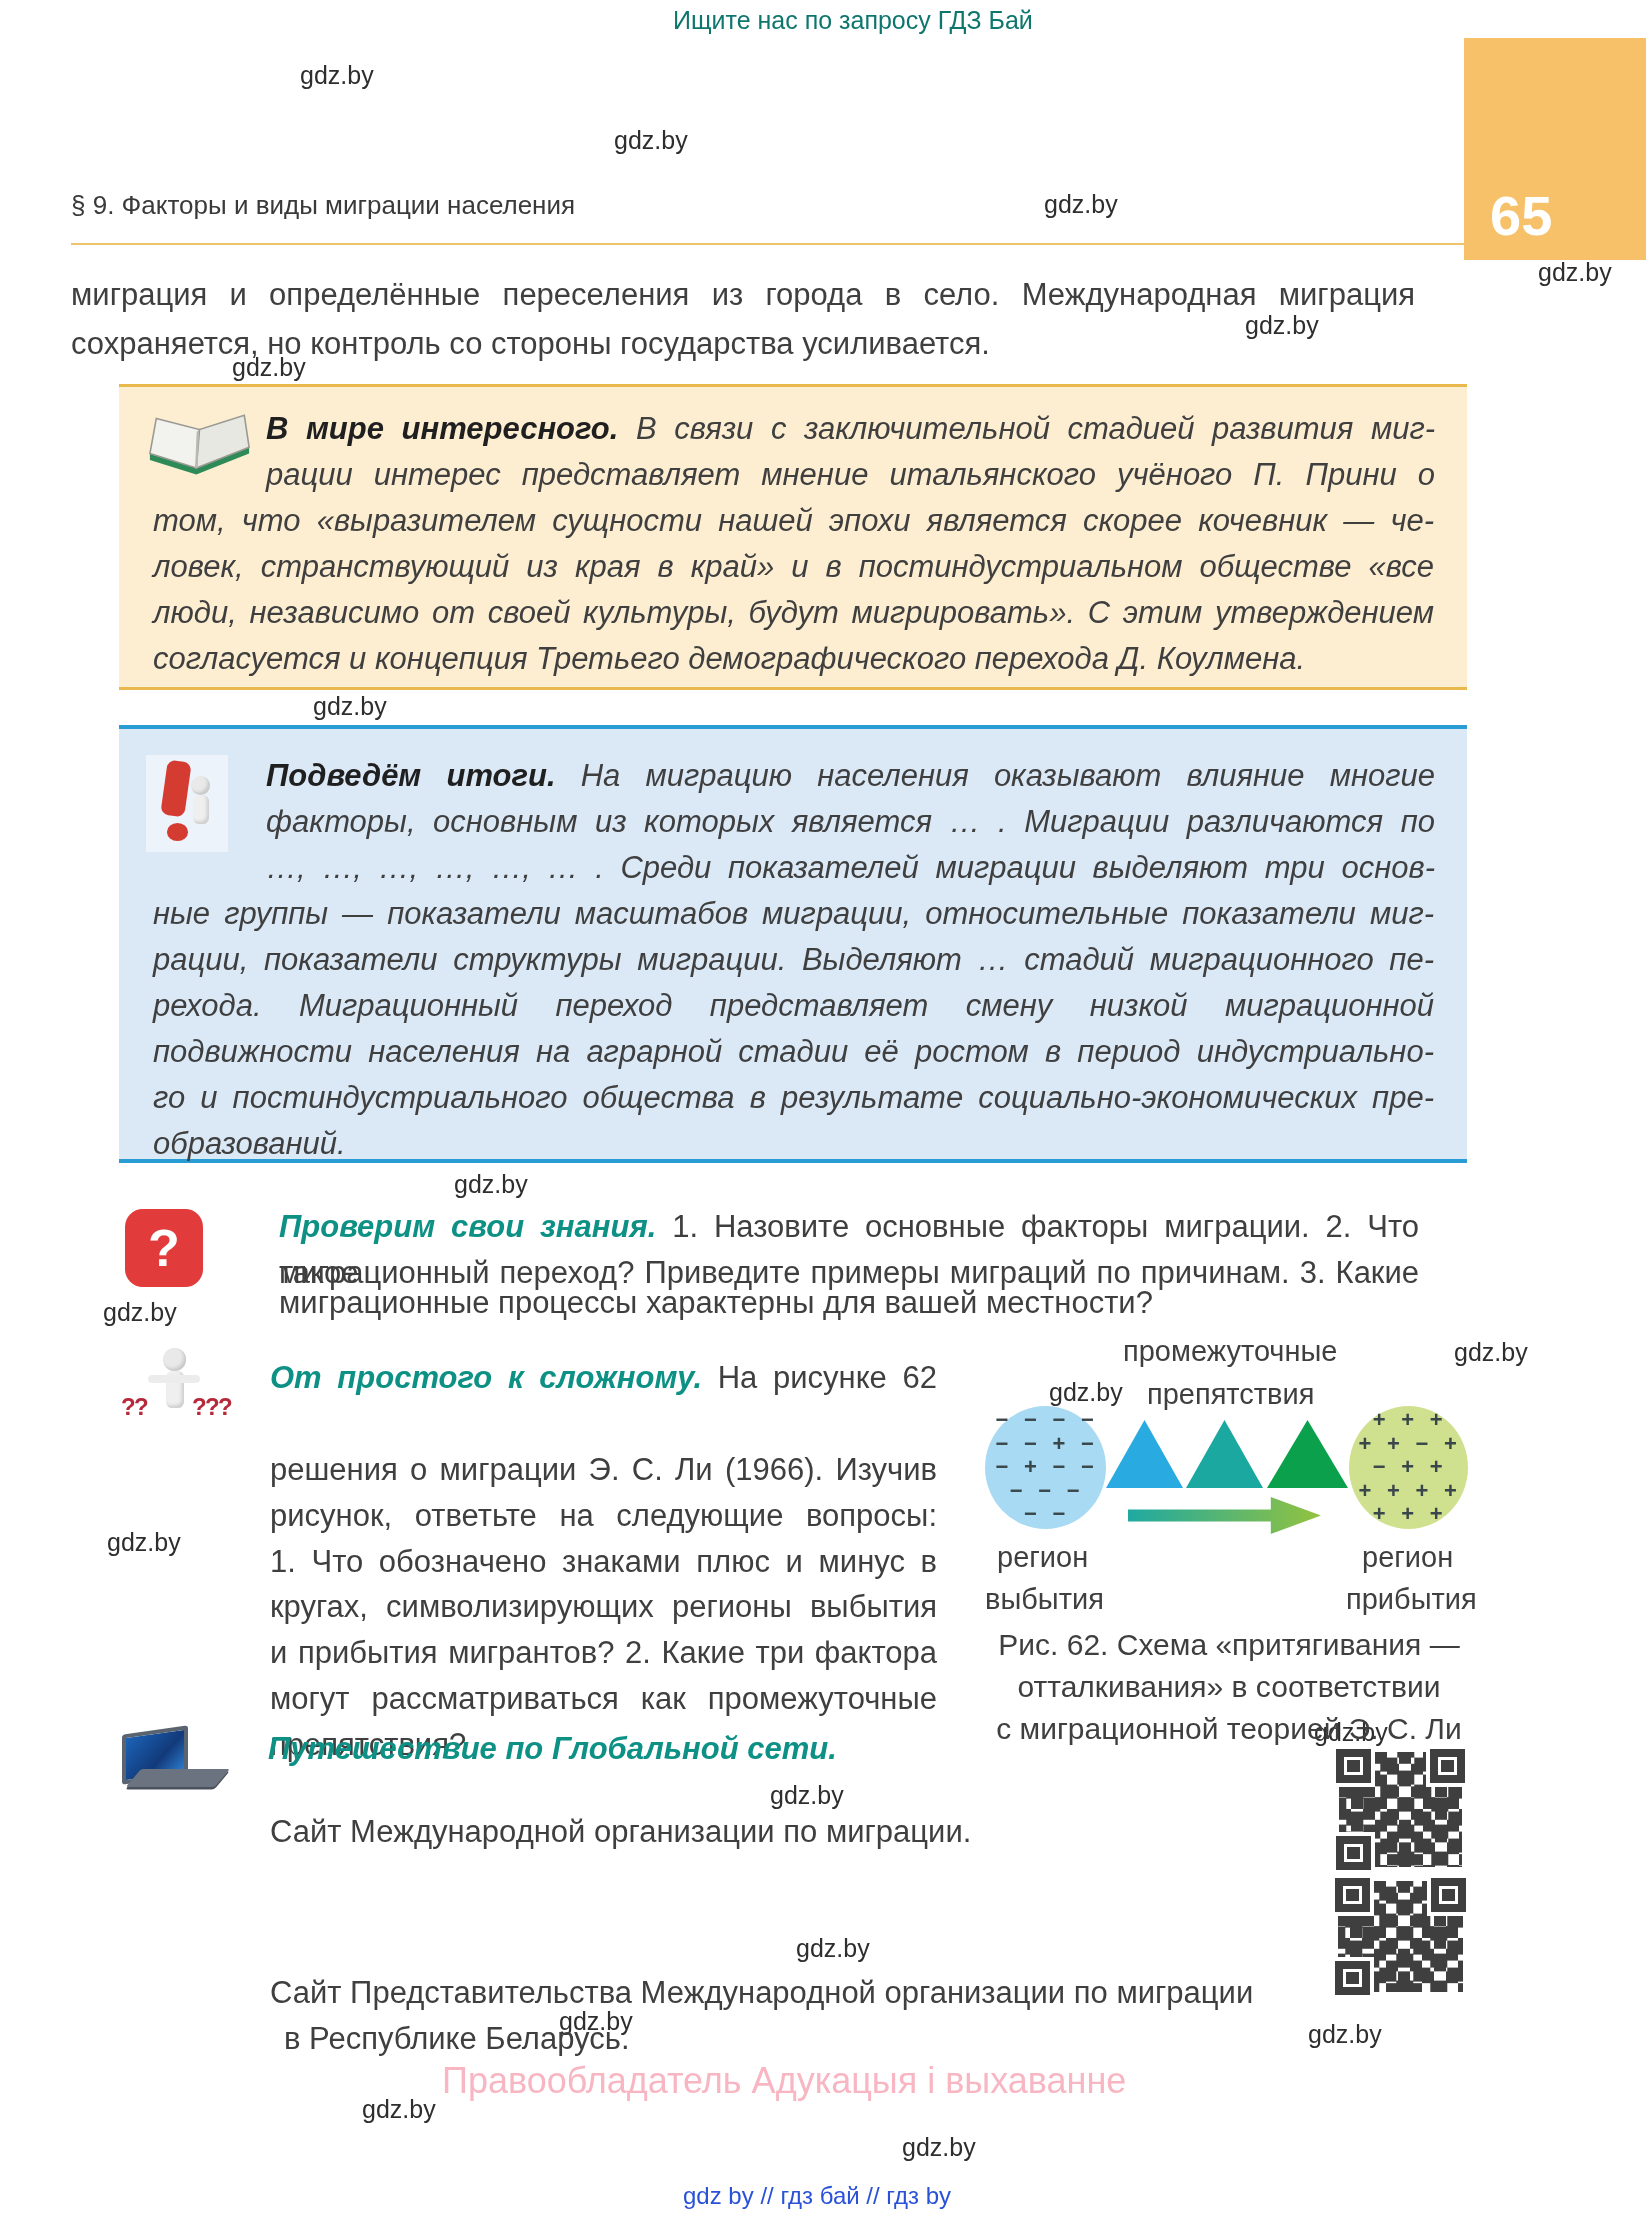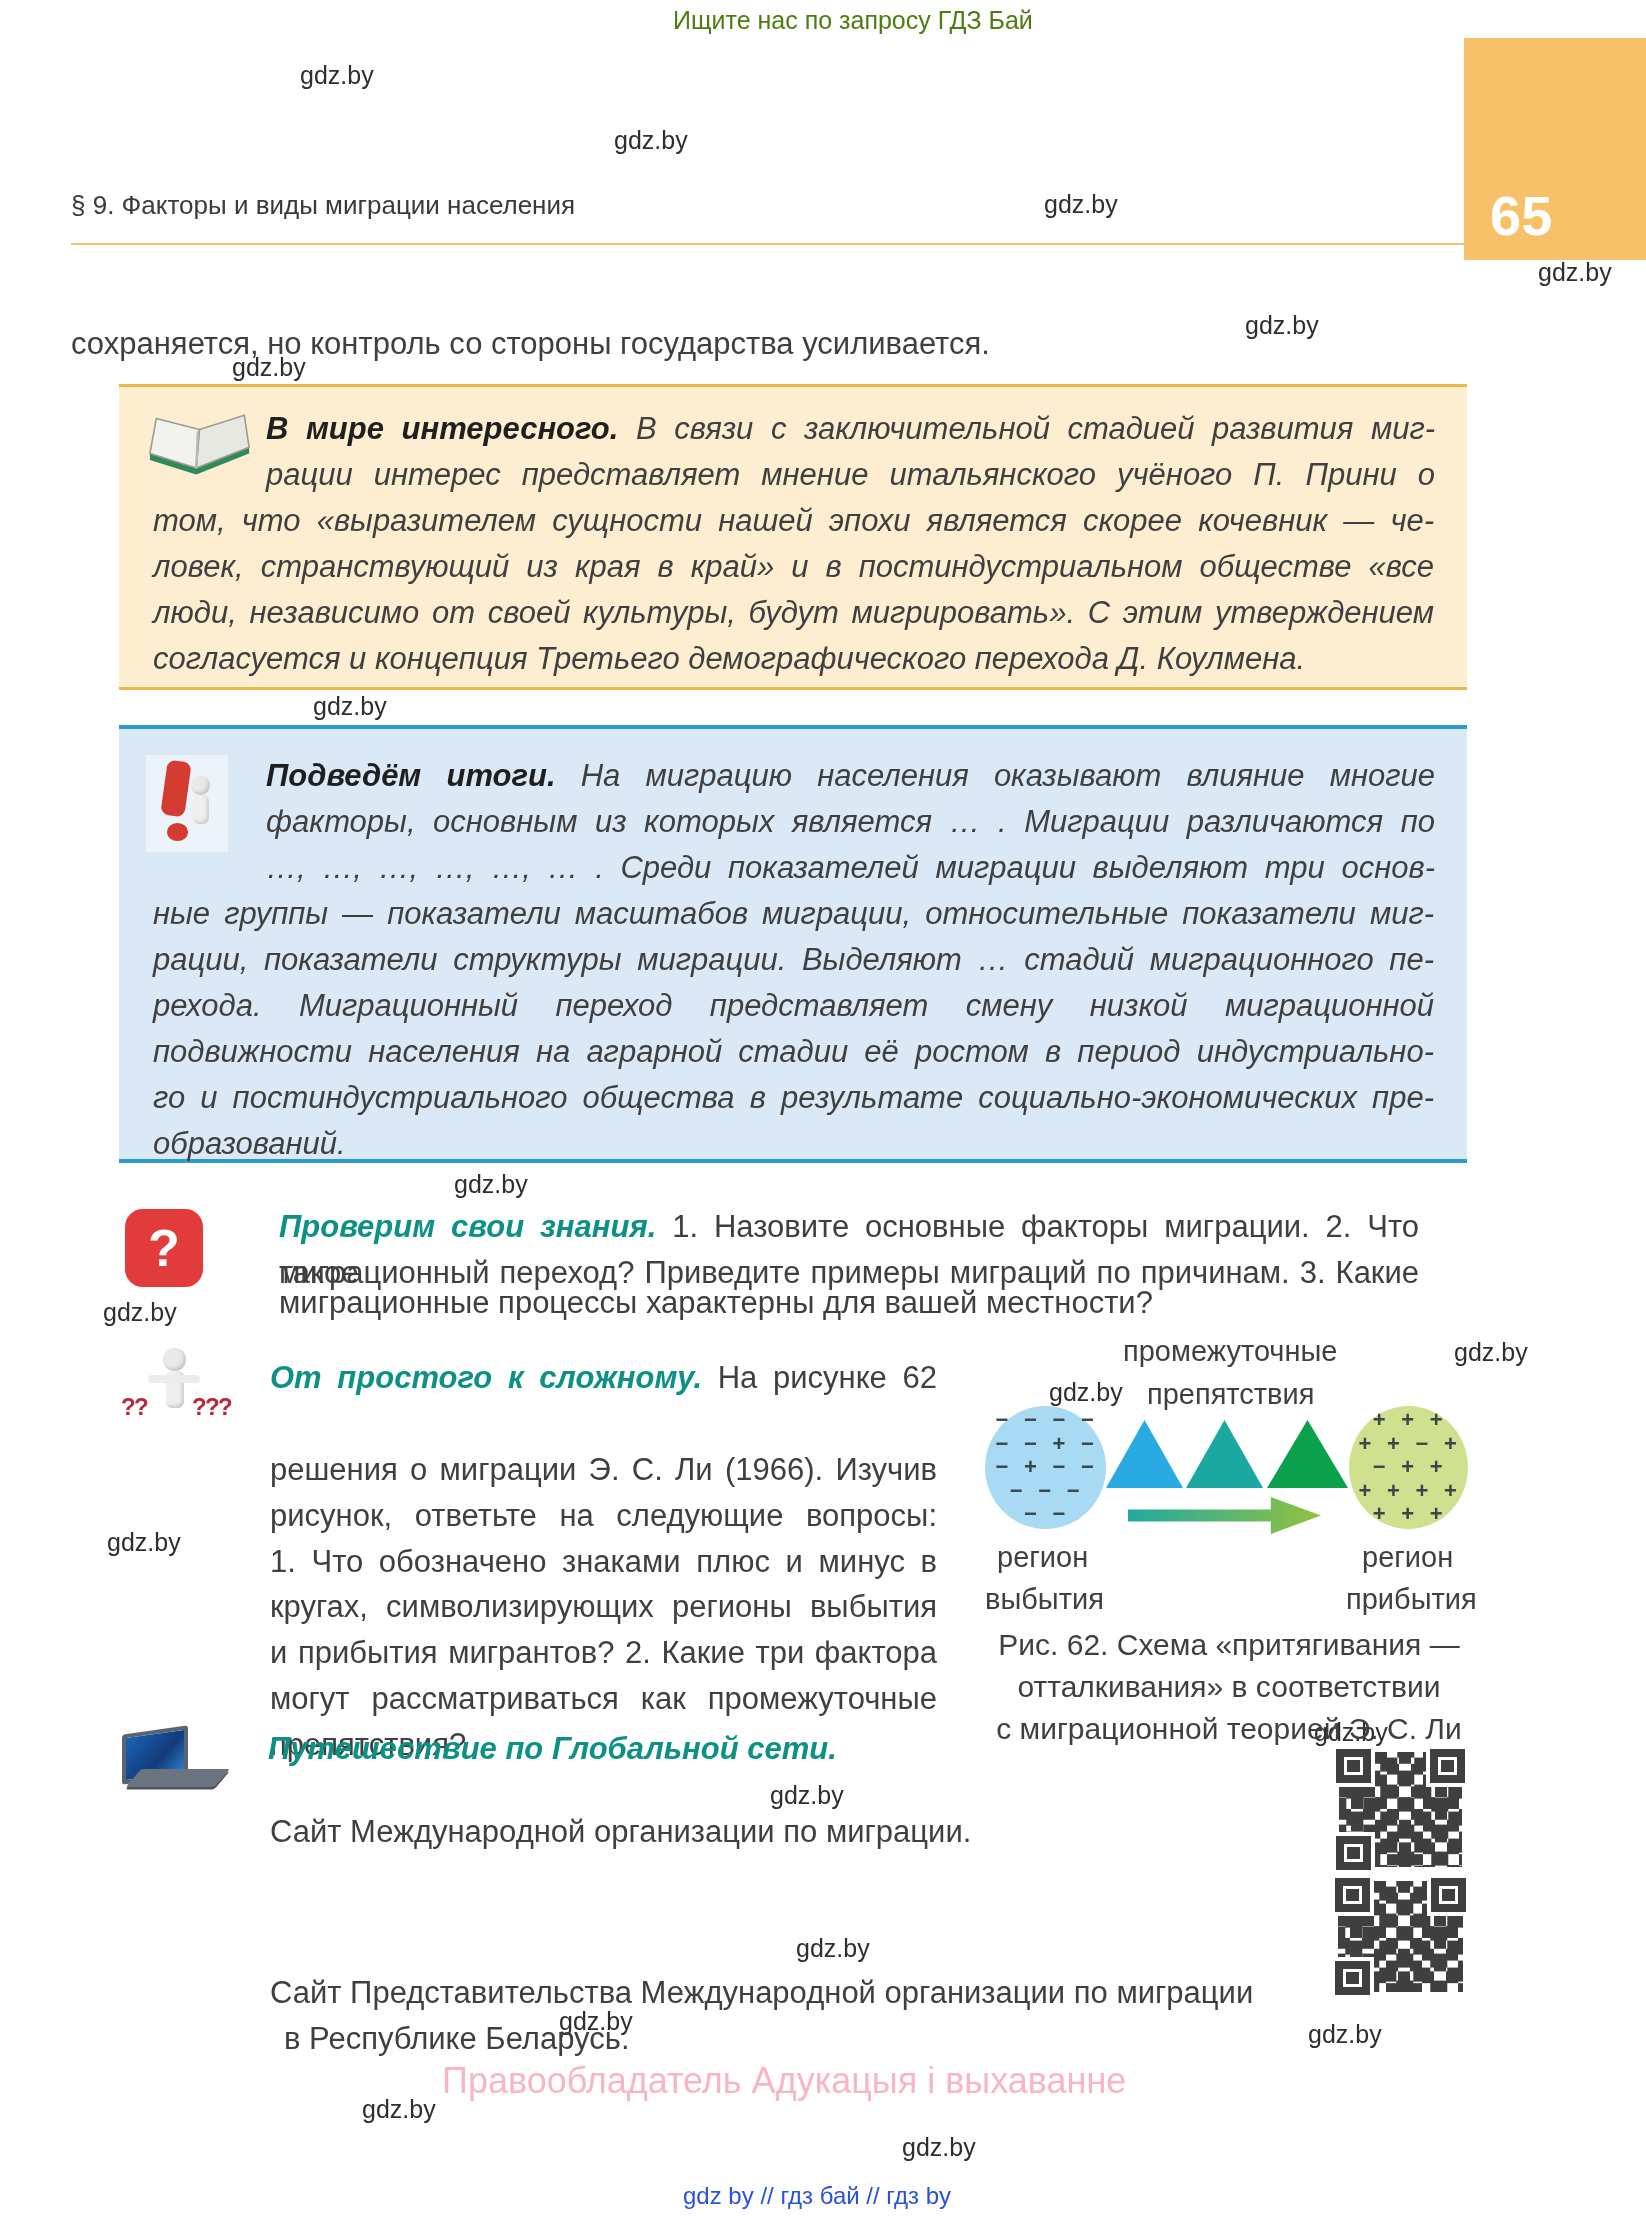--- a/index.html
+++ b/index.html
@@ -6,21 +6,21 @@
   #page{position:relative;width:1647px;height:2216px;background:#ffffff;overflow:hidden;
         font-family:"Liberation Sans","DejaVu Sans",sans-serif;color:#3f3f3f;}
   .abs{position:absolute;}
   .wm{position:absolute;color:#2e2e2e;font-size:25px;white-space:nowrap;}
   .wm.small{font-size:22px;}
   .body-line{position:absolute;font-size:31px;line-height:46px;white-space:nowrap;color:#3f3f3f;}
   .jl{white-space:normal;text-align:justify;text-align-last:justify;}
   .boxline{position:absolute;font-size:31px;line-height:46px;color:#3f3f3f;font-style:italic;}
   .btitle{font-weight:bold;color:#1f1f1f;}
   .teal{font-weight:bold;font-style:italic;color:#0d9185;}
-  .promo{position:absolute;color:#4d7c0f;font-size:25px;white-space:nowrap;}
+  .promo{position:absolute;color:#0f766e;font-size:25px;white-space:nowrap;}
   .header-txt{position:absolute;font-size:26px;color:#3a3a3a;white-space:nowrap;}
   .rule{position:absolute;background:#eec36d;height:2.4px;}
   .pagebox{position:absolute;background:#f6c168;}
   .pagenum{position:absolute;color:#ffffff;font-weight:bold;font-size:56px;}
   .obox{position:absolute;background:#fdeed2;border-top:3.2px solid #e9b94d;border-bottom:3.2px solid #e9b94d;}
   .bbox{position:absolute;background:#dbe9f7;border-top:4.8px solid #2a9cd4;border-bottom:4.8px solid #2a9cd4;}
   .qicon{position:absolute;background:#e23b3b;border-radius:17.7px;color:#fff;font-weight:bold;
          display:flex;align-items:center;justify-content:center;font-size:52px;}
   .fig-label{position:absolute;font-size:29px;color:#3f3f3f;white-space:nowrap;}
   .egg{position:absolute;border-radius:50%;display:flex;flex-direction:column;justify-content:center;
@@ -82,20 +82,21 @@
   <span class="wm" style="left:1308px;top:2020px;">gdz.by</span>
   <span class="wm" style="left:362px;top:2095px;">gdz.by</span>
   <span class="wm" style="left:902px;top:2133px;">gdz.by</span>
 
   <div class="header-txt" style="left:71px;top:190px;">§ 9. Факторы и виды миграции населения</div>
   <div class="rule" style="left:71px;top:243px;width:1393px;"></div>
   <div class="pagebox" style="left:1464px;top:38px;width:183px;height:222px;">
     <span class="pagenum" style="left:26px;top:145px;position:absolute;">65</span>
   </div>
 
+  <div class="body-line jl" style="left:71px;top:272px;width:1344px;">миграция и определённые переселения из города в село. Международная миграция</div>
   <div class="body-line" style="left:71px;top:321px;">сохраняется, но контроль со стороны государства усиливается.</div>
 
   <div class="obox" style="left:119px;top:384px;width:1348px;height:300px;">
     <span class="abs" style="left:24px;top:25px;">
       <svg width="113" height="64" viewBox="0 0 140 80">
         <path d="M8 52 L66 70 L132 44 L132 52 L66 78 L8 60 Z" fill="#2e8b57"></path>
         <path d="M8 52 L66 70 L70 22 L16 8 Z" fill="#f2f2ee" stroke="#9a9a94" stroke-width="2"></path>
         <path d="M132 44 L66 70 L70 22 L126 4 Z" fill="#e8e8e2" stroke="#9a9a94" stroke-width="2"></path>
         <path d="M68 24 L66 70" stroke="#b9b9b2" stroke-width="3"></path>
       </svg>

